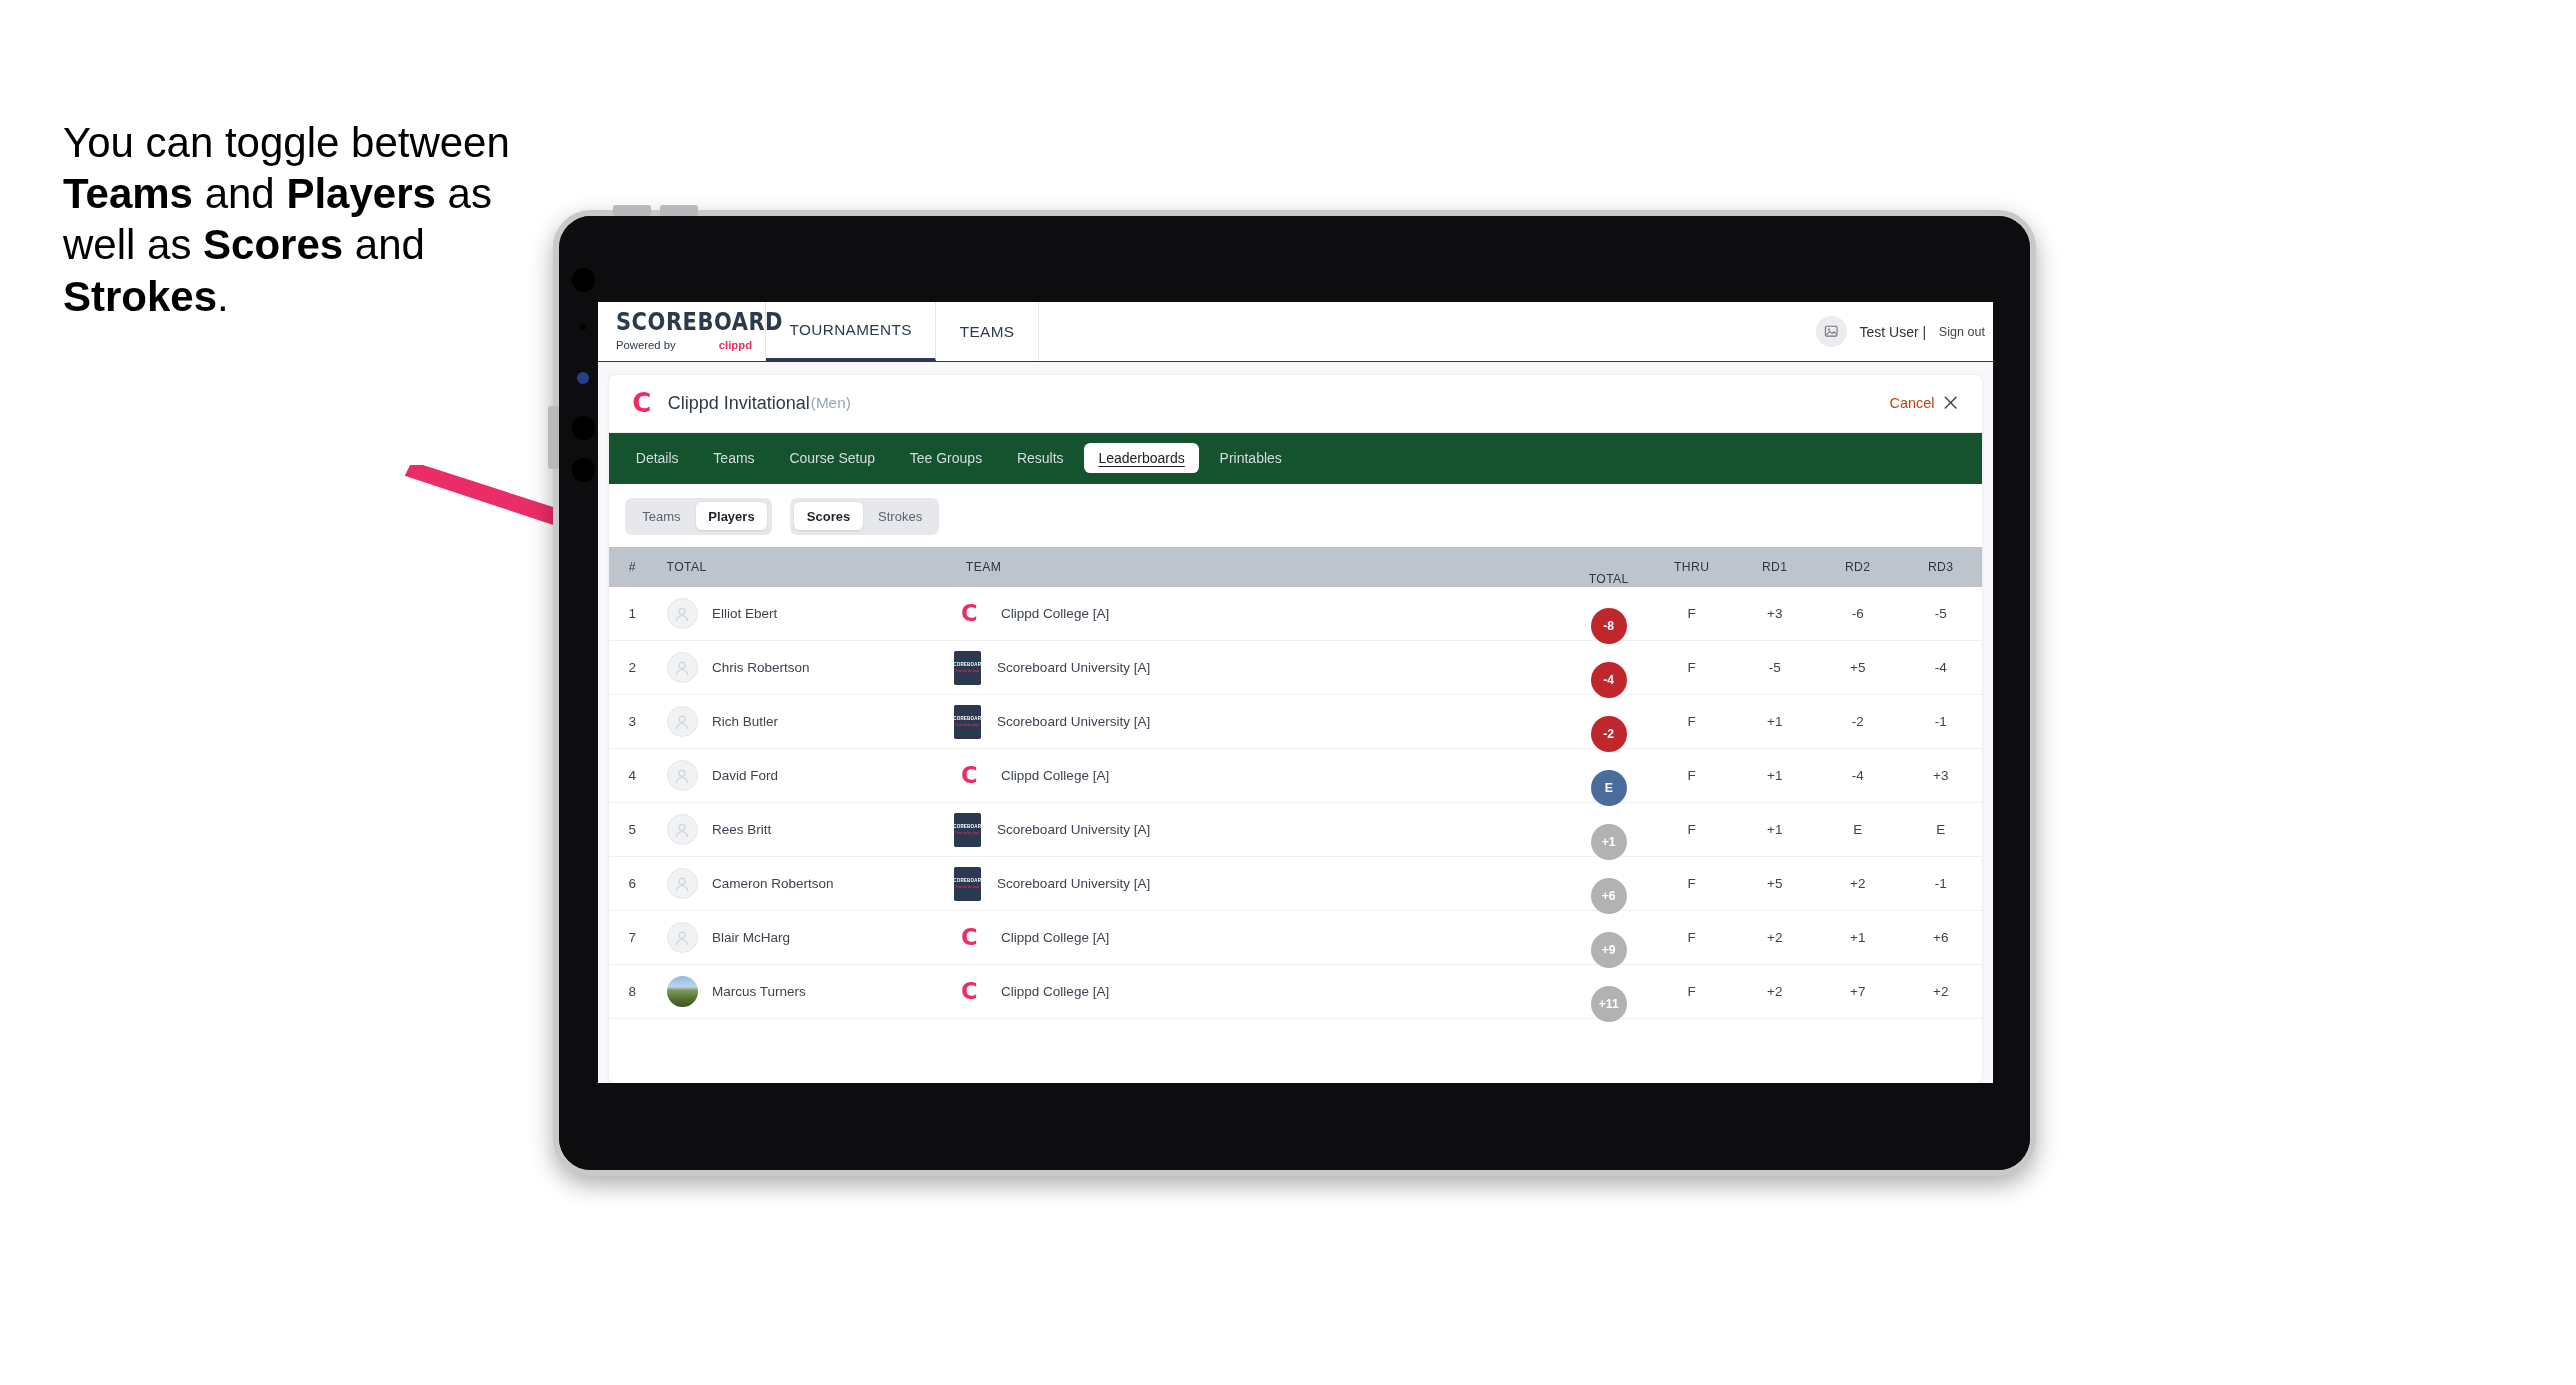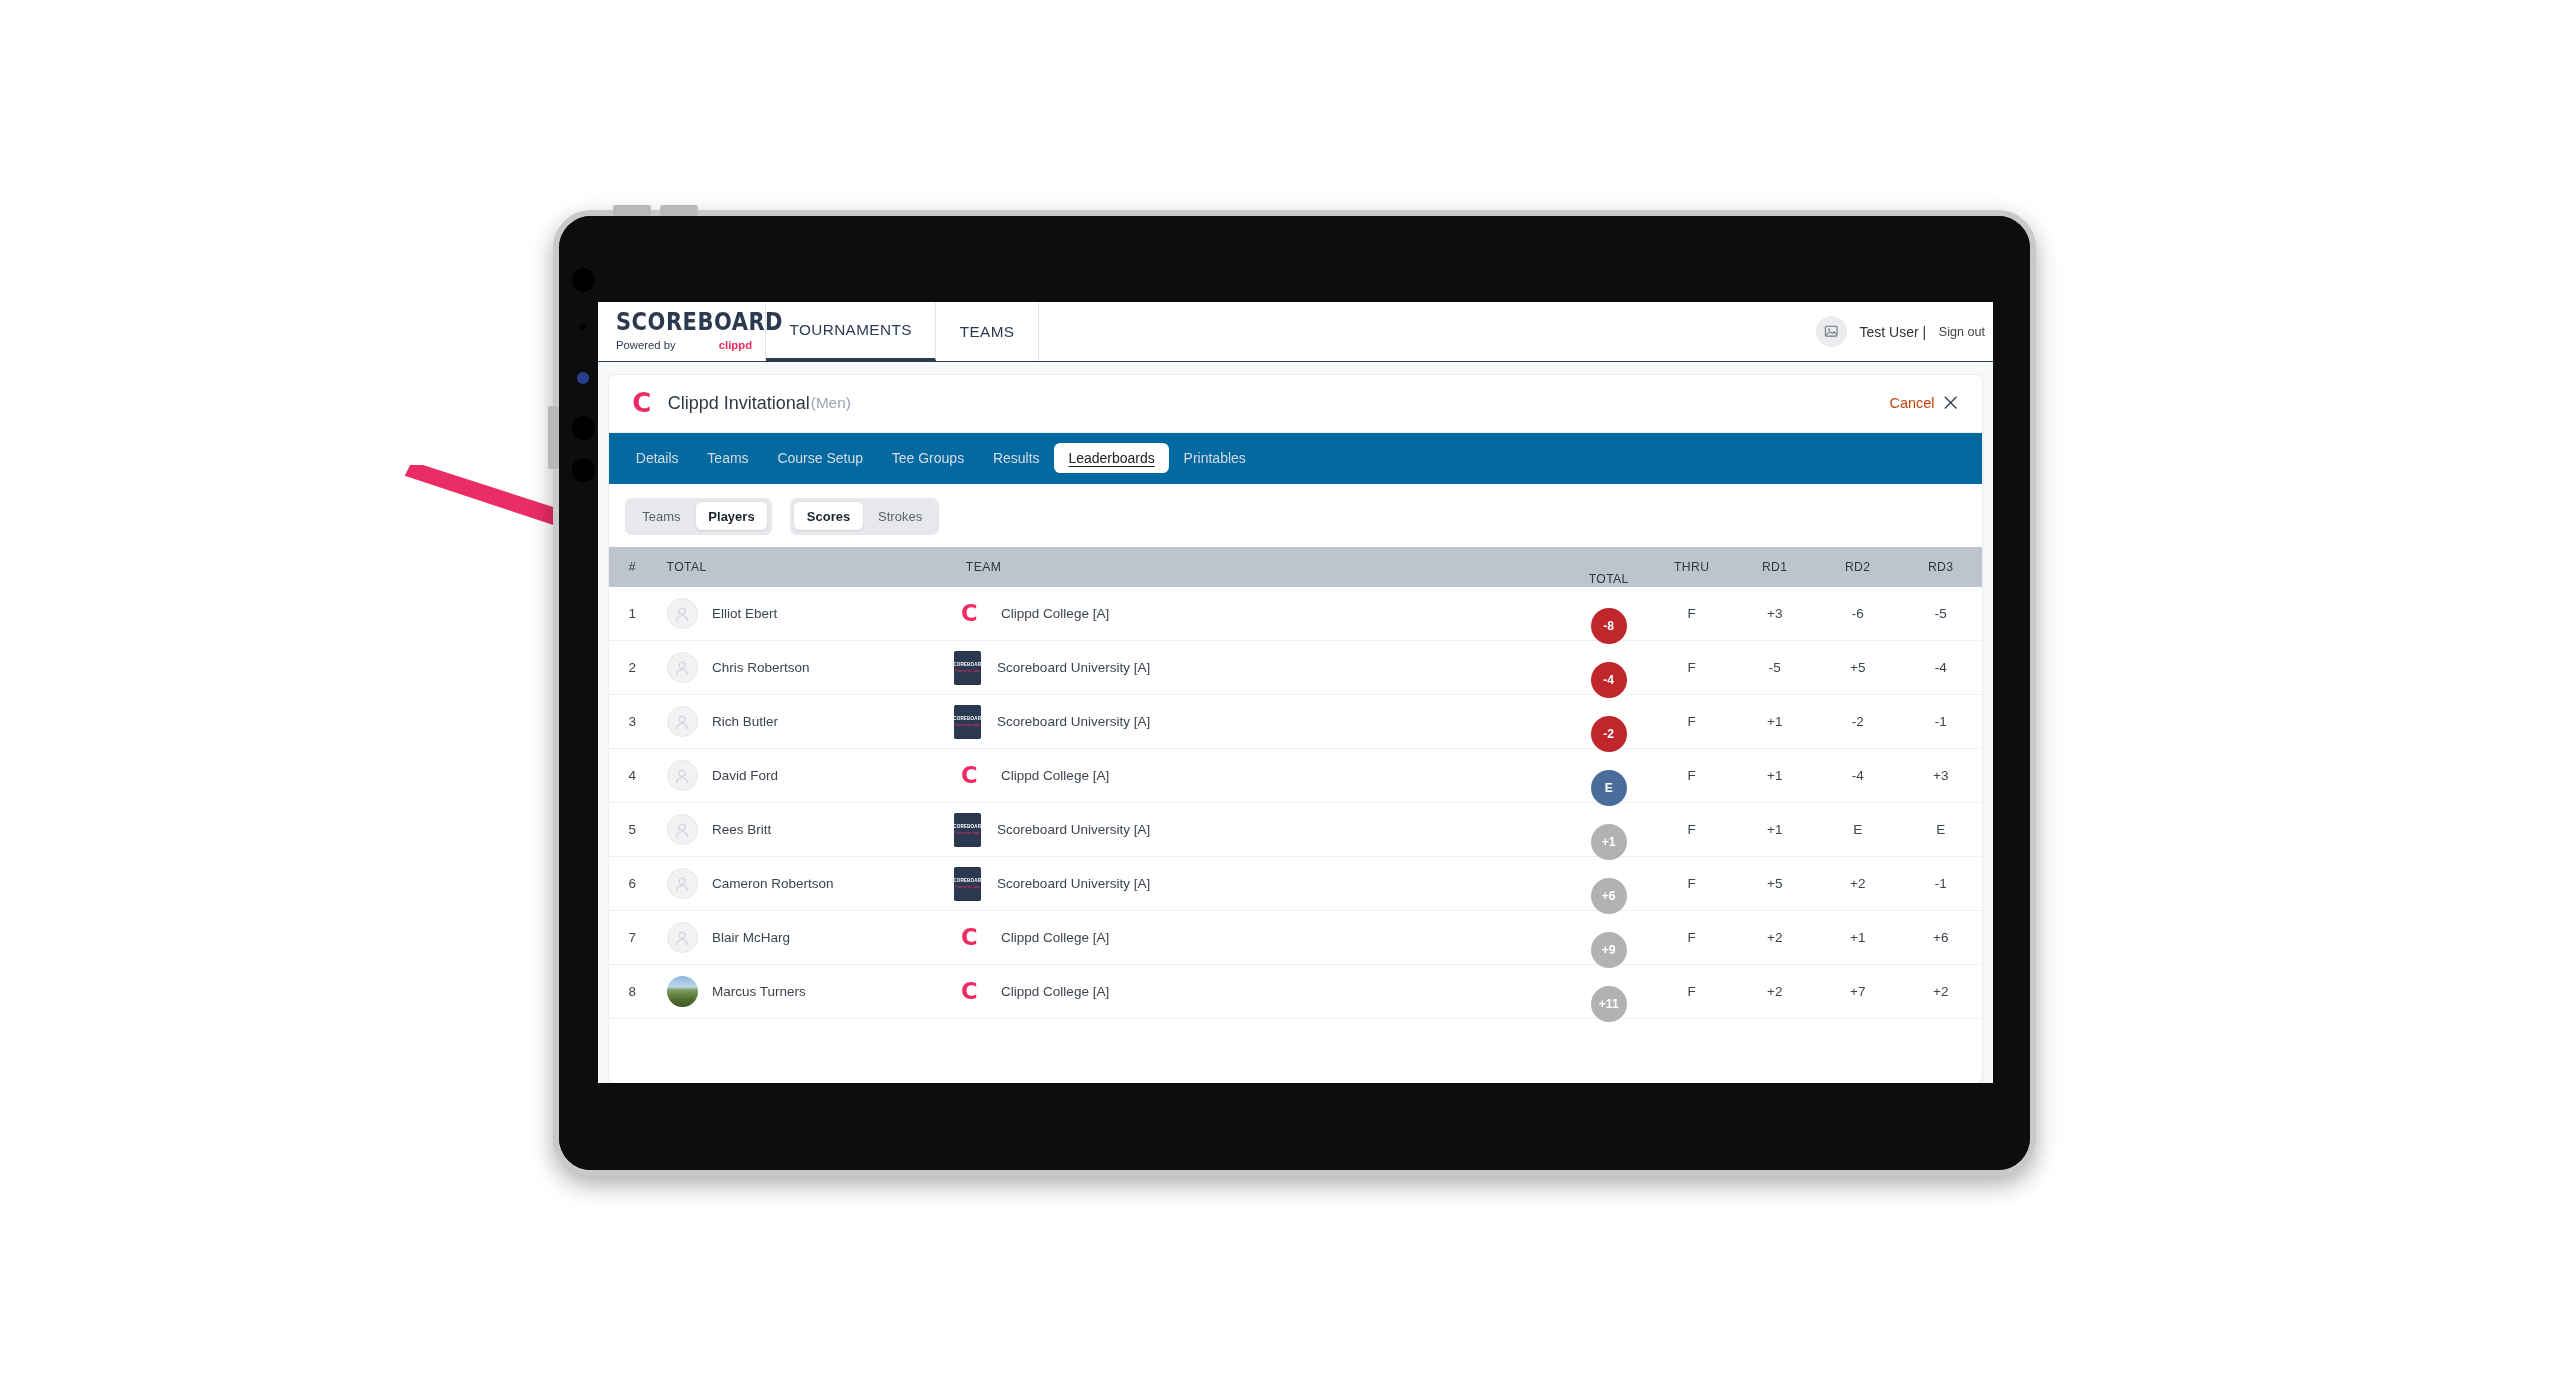--- a/index.html
+++ b/index.html
@@ -92,22 +92,22 @@
     border-bottom: 0.9px solid #eceef1;
   }
   .c-logo { font-family:"DejaVu Sans", sans-serif; font-weight:700; font-size:26px; color:#ef2b63; line-height:1; }
   .tourn-title { font-size: 18px; color:#2f3a46; margin-left: 16.3px; }
   .tourn-gender { font-size: 15.3px; color:#9aa4b0; margin-left: 1px; }
   .head-spacer { flex:1; }
   .cancel { font-size:14.4px; color:#c2410c; cursor:pointer; display:flex; align-items:center; gap:9px; }
 
   
   .secnav {
-    height: 51px; background:#0369a1; display:flex; align-items:center;
-    padding: 0 12.6px; gap: 0;
+    height: 51px; background:#14532d; display:flex; align-items:center;
+    padding: 0 12.6px; gap: 6px;
   }
   .secnav-item {
     font-size: 14px; color:#d7dce3; padding: 7.2px 14.4px; border-radius:6.3px; cursor:pointer;
   }
   .secnav-item.active {
     background:#fff; color:#222; text-decoration: underline; text-underline-offset: 2.7px; font-weight:400;
   }
 
   
   .toggles { display:flex; align-items:center; gap: 18px; padding: 14.4px 16.3px 12.6px 16.3px; background:#fff; }
@@ -155,20 +155,26 @@
   }
   .badge.red  { background:#c0272d; }
   .badge.blue { background:#4a6c9b; }
   .badge.gray { background:#b2b2b2; }
 </style>
 </head>
 <body>
 
 <div class="stage">
 
+  <div class="annot-left">
+    You can toggle between <b>Teams</b>
+    and <b>Players</b> as
+    well as <b>Scores</b>
+    and <b>Strokes</b>.
+  </div>
 
   <svg class="arrow-svg" viewBox="0 0 330 130">
     <path d="M8 12 L262 96 L252 114 L318 118 L286 62 L276 80 L16 -4 Z" fill="#ea2d66"></path>
     <polygon points="246,44 322,113 238,122" fill="#ea2d66"></polygon>
   </svg>
 
 
   <div class="tablet">
     <div class="tablet-inner">
 

